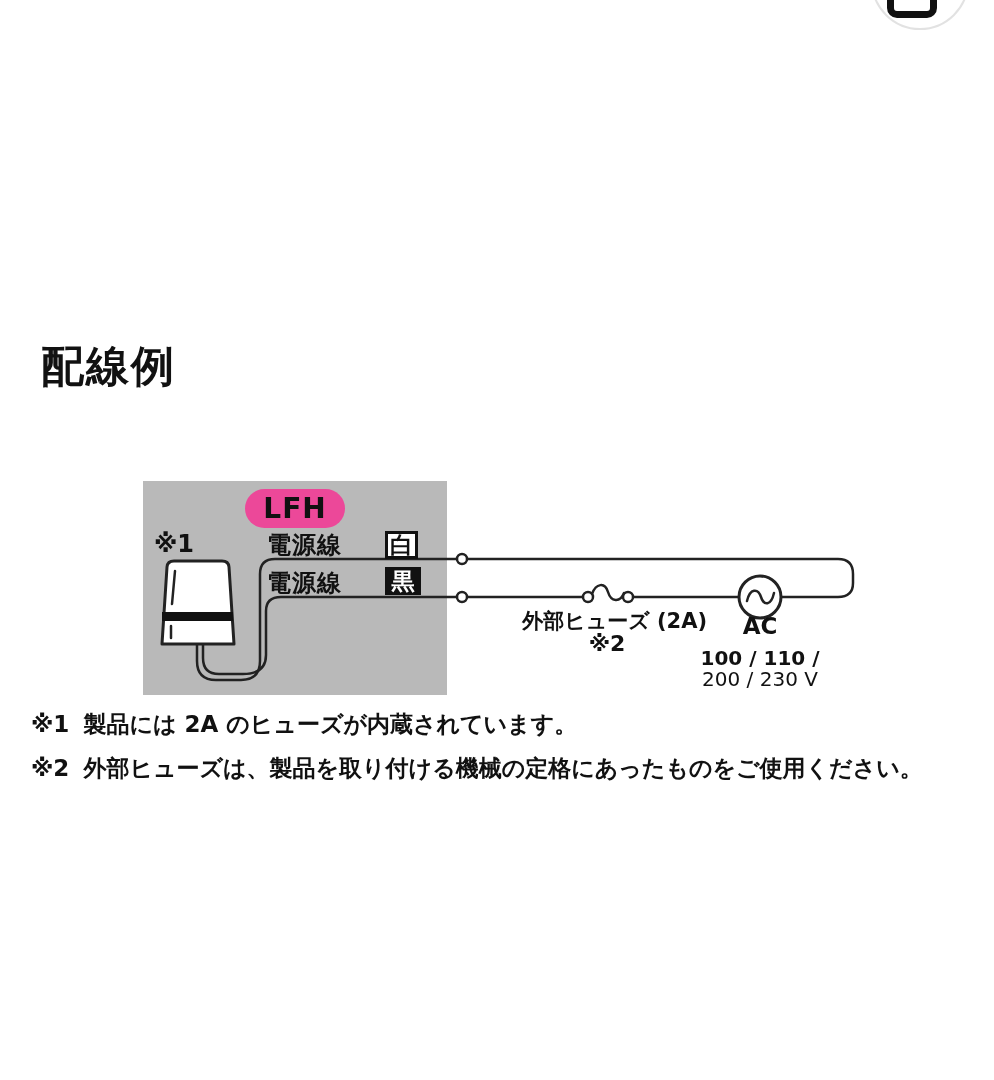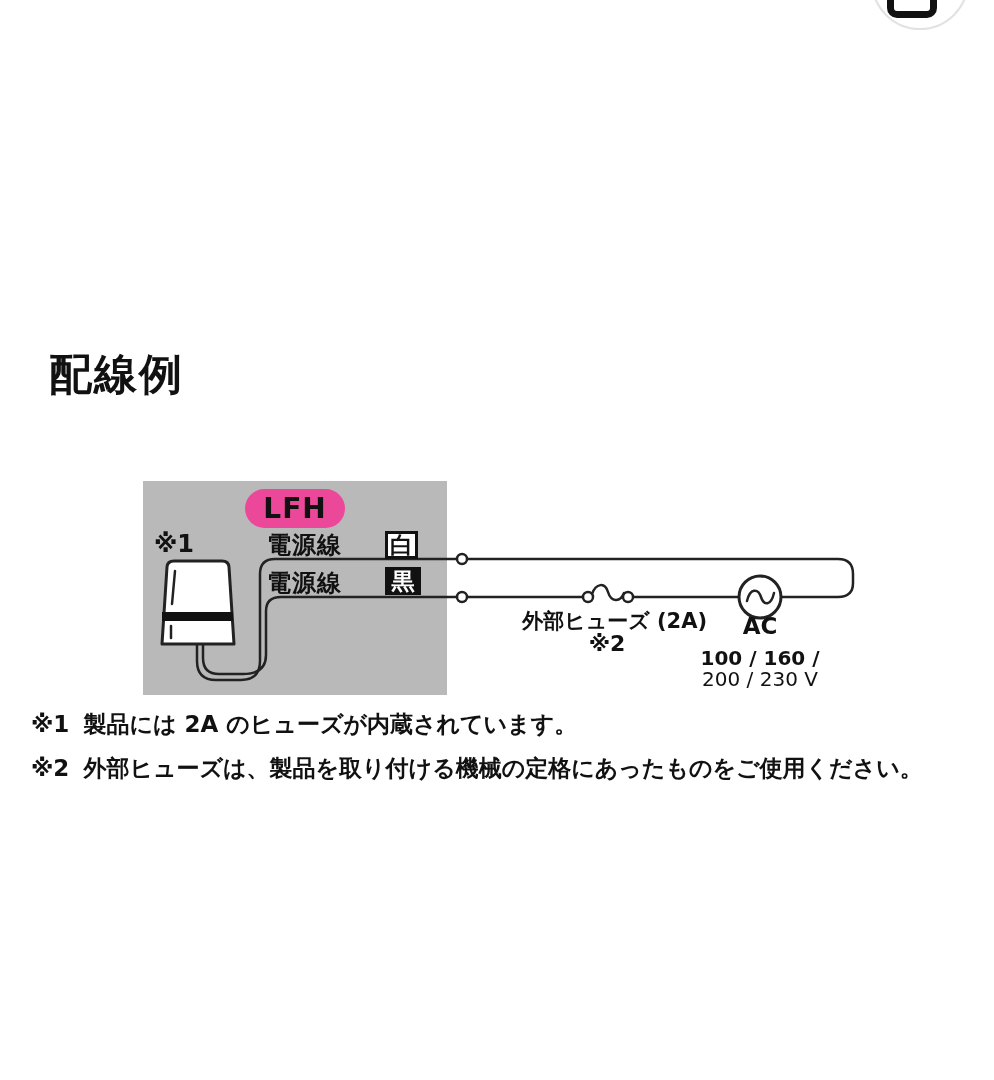--- a/index.html
+++ b/index.html
@@ -22,21 +22,21 @@
   }
   .share-glyph{
     position:absolute;left:14px;top:40px;
     width:50px;height:44px;
     border:7px solid #111;border-radius:10px;
     box-sizing:border-box;
   }
   
   .title{
     position:absolute;left:33px;top:330px;
-    margin:16px;
+    margin:8px;
     font-size:43px;font-weight:800;color:#111;
     letter-spacing:2px;
   }
   
   .diagram{position:absolute;left:0;top:0;width:994px;height:1080px;}
   .panel{
     position:absolute;left:143px;top:481px;
     width:304px;height:214px;
   }
   .linework{position:absolute;left:0;top:0;}
@@ -160,21 +160,21 @@
     <div class="wire-label top">電源線</div>
     <div class="wire-label bottom">電源線</div>
 
     <div class="tag white">白</div>
     <div class="tag black">黒</div>
 
     <div class="fuse-label">外部ヒューズ (2A)</div>
     <div class="fuse-ref">※2</div>
 
     <div class="ac-label">AC</div>
-    <div class="ac-v1">100 / 160 /</div>
+    <div class="ac-v1">100 / 110 /</div>
     <div class="ac-v2">200 / 230 V</div>
   </div>
 
   <div class="footnote fn1">
     <span class="ref">※1</span><span>製品には 2A のヒューズが内蔵されています。</span>
   </div>
   <div class="footnote fn2">
     <span class="ref">※2</span><span>外部ヒューズは、製品を取り付ける機械の定格にあったものをご使用ください。</span>
   </div>
 

